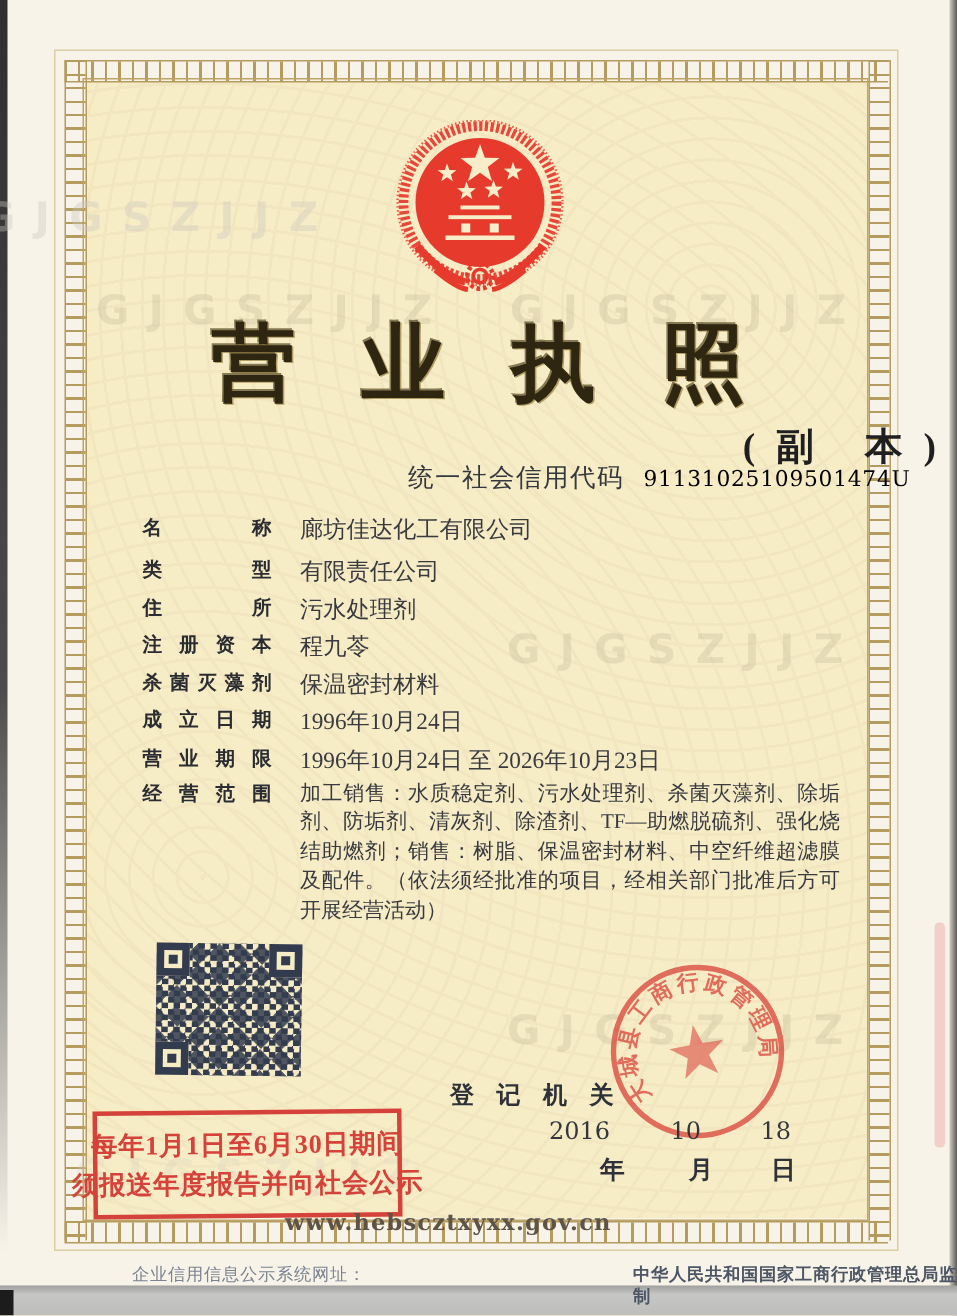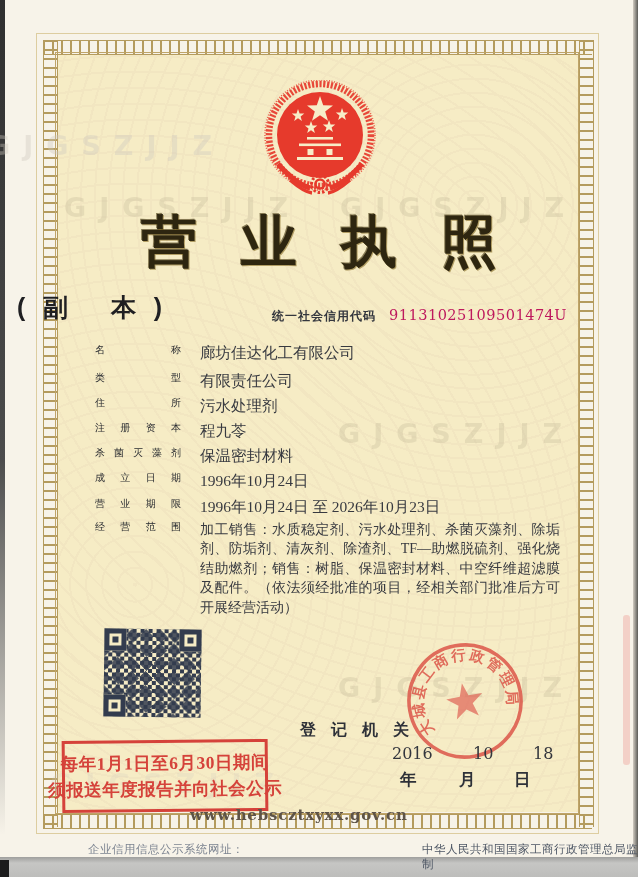--- a/index.html
+++ b/index.html
@@ -39,66 +39,66 @@
   
   .wm{font-family:"DejaVu Sans",sans-serif;font-weight:bold;font-size:27px;
     letter-spacing:13px;color:rgba(187,175,144,.28);white-space:nowrap;}
   .wm-light{color:rgba(205,200,188,.38);}
 
   
   .title{left:0;right:0;top:205px;text-align:center;padding-left:44px;
     font-family:"Liberation Serif","DejaVu Serif",serif;font-weight:bold;
     font-size:56px;letter-spacing:44px;color:#2e2610;
     text-shadow:1px 1px 0 rgba(122,94,20,.55), -1px -1px 0 rgba(60,46,8,.6);}
-  .subtitle{left:0;right:0;top:291px;text-align:left;padding-left:14px;
-    font-family:Liberation Mono, monospace;font-weight:bold;
+  .subtitle{left:0;right:0;top:281px;text-align:right;padding-left:14px;
+    font-family:Liberation Serif, serif;font-weight:bold;
     font-size:25px;letter-spacing:14px;color:#1f1f22;}
   .credit-line{left:272px;top:307px;display:flex;align-items:baseline;gap:13px;}
-  .credit-label{font-size:12px;font-weight:bold;color:#34373e;letter-spacing:1px;}
-  .credit-code{font-family:"DejaVu Serif","Liberation Serif",serif;font-size:14.5px;color:#be185d;letter-spacing:.5px;}
+  .credit-label{font-size:17px;font-weight:normal;color:#34373e;letter-spacing:1px;}
+  .credit-code{font-family:"DejaVu Serif","Liberation Serif",serif;font-size:14.5px;color:#000000;letter-spacing:.5px;}
 
   
   .frow{position:absolute;left:95px;width:465px;}
   .flabel{position:absolute;left:0;top:0;width:86px;
-    font-size:10px;font-weight:400;color:#2a2c31;
+    font-size:13px;font-weight:700;color:#2a2c31;
     text-align:justify;text-align-last:justify;}
   .fvalue{position:absolute;left:105px;top:0;width:360px;
     font-family:"Liberation Serif","DejaVu Serif",serif;
     font-size:15.5px;color:#383a40;white-space:nowrap;}
   .fvalue-wrap{white-space:normal;line-height:19.4px;text-align:justify;font-size:14px;}
 
   
   .qr{left:104px;top:629px;width:97px;height:88px;transform:rotate(.8deg);
     background-image:
       repeating-conic-gradient(#333c4e 0% 25%, rgba(0,0,0,0) 0% 50%),
       repeating-conic-gradient(from 45deg, rgba(51,60,78,.85) 0% 25%, rgba(0,0,0,0) 0% 50%);
     background-size:8px 8px,14px 14px;}
   .finder{position:absolute;width:22px;height:22px;border:5px solid #333c4e;background:#f6ecc5;box-sizing:border-box;}
   .finder::after{content:"";position:absolute;left:3px;top:3px;width:6px;height:6px;background:#333c4e;}
   .f-tl{left:0;top:0;} .f-tr{right:0;top:0;} .f-bl{left:0;bottom:0;}
 
   
   .reg-label{left:300px;top:720px;font-size:16px;font-weight:600;letter-spacing:15px;color:#2e3138;}
   .seal{left:398px;top:634px;width:134px;height:134px;transform:rotate(-10deg);opacity:.88;}
-  .d-num{font-family:"DejaVu Serif","Liberation Serif",serif;font-size:16px;color:#33363d;margin-left:26px;}
+  .d-num{font-family:"DejaVu Serif","Liberation Serif",serif;font-size:16px;color:#33363d;}
   .d-unit{font-size:16.5px;font-weight:600;color:#2e3138;}
 
   
   .notice{left:62px;top:740px;width:200px;height:66px;border:3px solid #d5423a;
     transform:rotate(-.6deg);display:flex;flex-direction:column;justify-content:center;
     align-items:center;gap:2px;}
   .notice div{font-family:"Liberation Serif","DejaVu Serif",serif;font-weight:bold;
     font-size:17.5px;color:#d5423a;white-space:nowrap;letter-spacing:.5px;}
 
   
   .url{left:190px;top:806px;font-family:"DejaVu Serif","Liberation Serif",serif;
     font-weight:bold;font-size:15px;color:#5d5347;letter-spacing:.8px;z-index:5;}
   .foot{top:842px;font-size:11.5px;letter-spacing:.5px;margin-left:48px;}
   .foot-left{left:40px;color:#7b8390;}
-  .foot-right{left:374px;color:#4d5664;}
+  .foot-right{left:374px;color:#4d5664;font-weight:bold;}
 </style>
 </head>
 <body>
 
 <div class="abs edge-left"></div>
 <div class="abs edge-right"></div>
 <div class="abs edge-pink"></div>
 <div class="abs edge-bottom"></div>
 <div class="abs edge-corner"></div>
 

